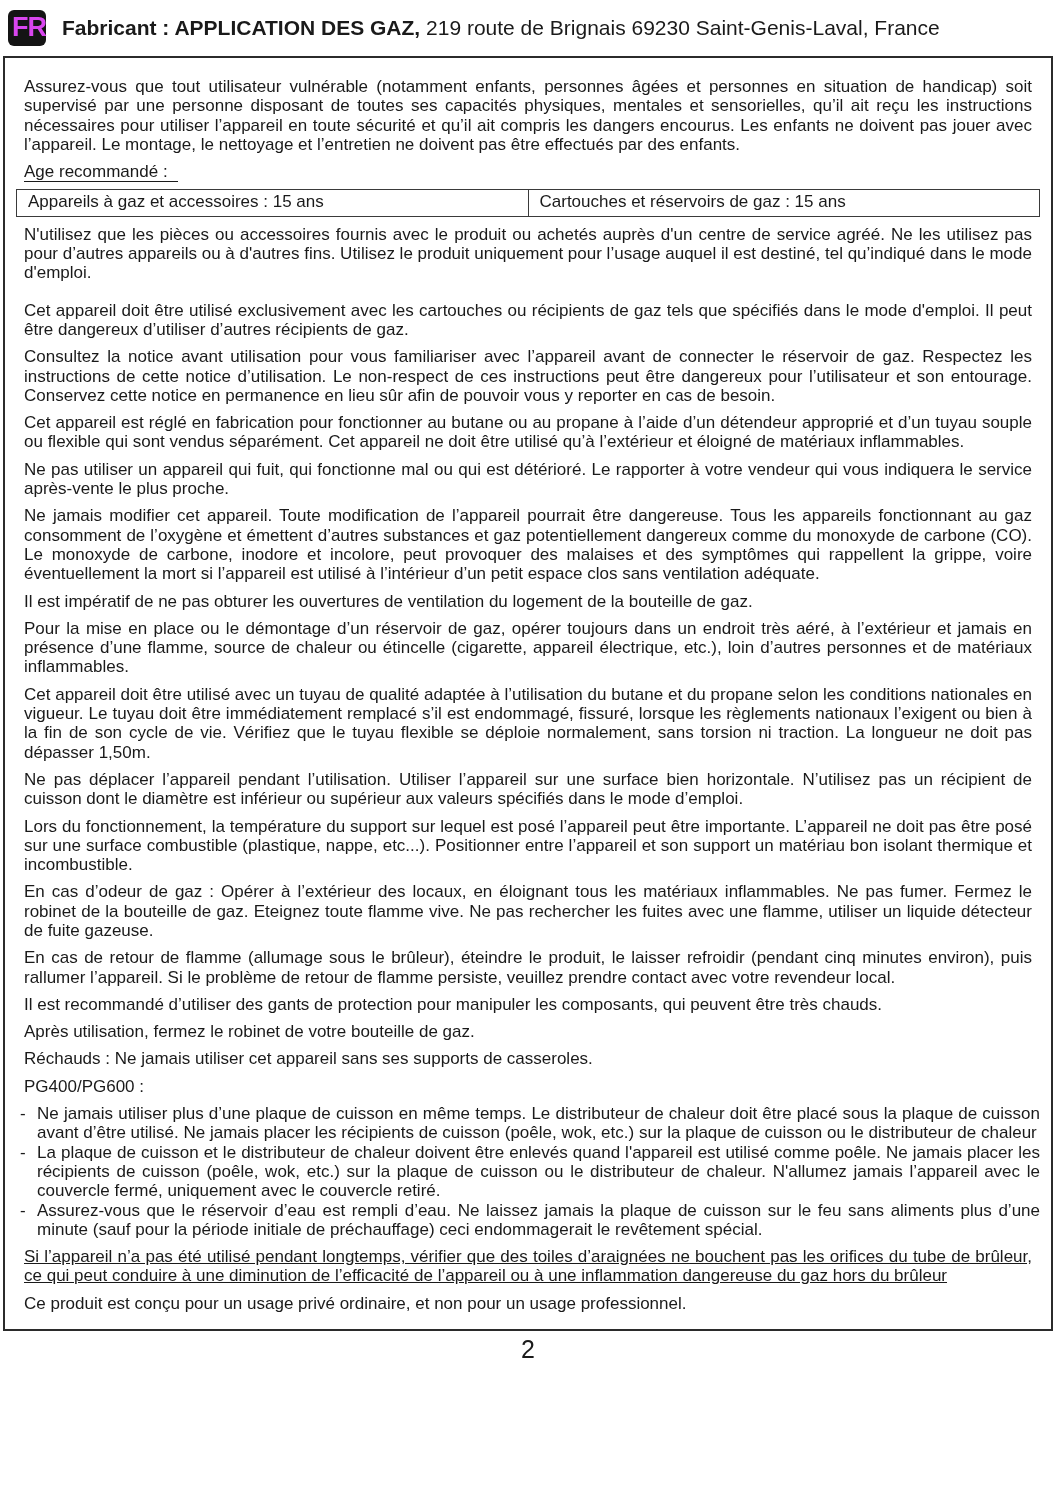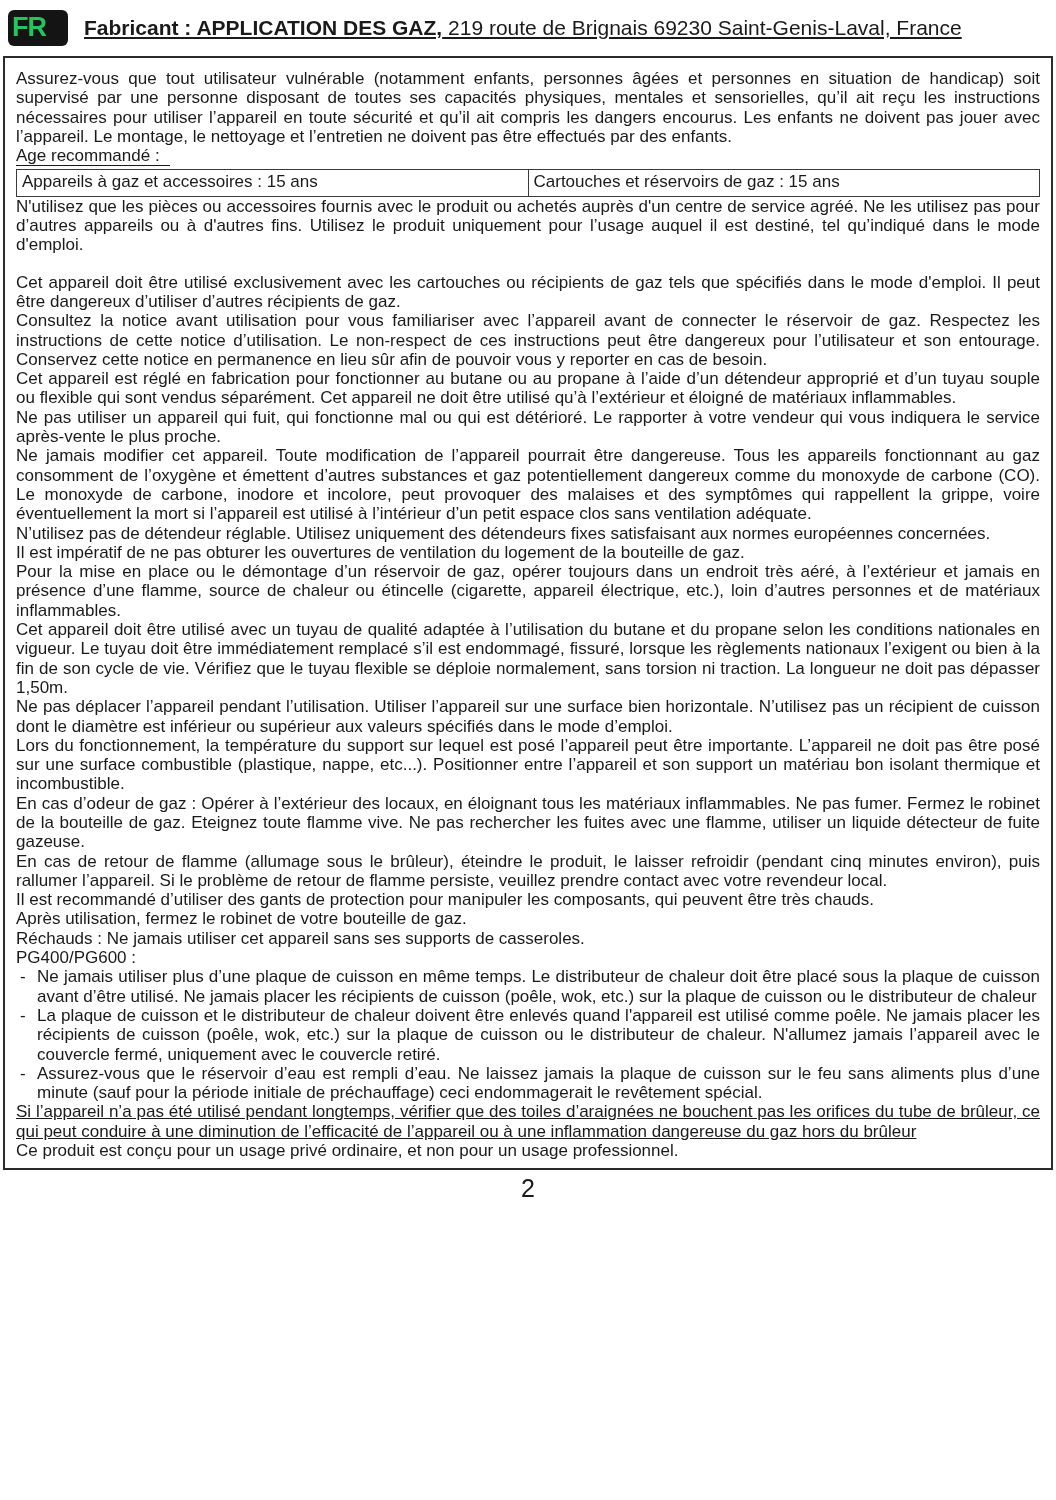--- a/index.html
+++ b/index.html
@@ -16,55 +16,54 @@
   .hdr {
     display: flex;
     align-items: center;
     gap: 16px;
     padding: 6px 10px 0 8px;
     height: 50px;
   }
   .badge {
     display: inline-block;
     background: #141414;
-    color: #22c55e;
+    color: #d946ef;
     font-weight: 700;
     font-size: 27px;
     line-height: 1;
-    padding: 4px 22px 5px 4px;
+    padding: 4px 0 5px 4px;
     border-radius: 6px;
     letter-spacing: -1px;
   }
   .hdr-text {
     font-size: 21px;
     white-space: nowrap;
-    text-decoration: underline;
   }
   .box {
     margin: 6px 3px 0 3px;
     border: 2px solid #2b2b2b;
     padding: 11px 11px 8px 11px;
     font-size: 17px;
     line-height: 19.3px;
   }
-  .box p { margin: 0; text-align: justify; }
+  .box p { margin: 8px; text-align: justify; }
   .age-head { margin-top: 18px; text-align: center; }
   .age-underline {
     border-bottom: 1.6px solid #1a1a1a;
     padding-right: 10px;
   }
   .age-table {
     width: 100%;
     border-collapse: collapse;
     margin-top: 4px;
   }
   .age-table td {
     border: 1.7px solid #3a3a3a;
     width: 50%;
-    padding: 2px 5px 4px 5px;
+    padding: 2px 5px 4px 11px;
     font-size: 17px;
   }
   .mt-parts   { margin-top: 28px; }
   .mt-block   { margin-top: 18px; }
   .mt-rechaud { margin-top: 15px; }
   .mt-pg      { margin-top: 21px; }
   .mt-spider  { margin-top: 14px; text-decoration: underline; }
   .mt-private { margin-top: 17px; }
   .bullet { display: flex; }
   .bullet .dash { flex: 0 0 21px; padding-left: 4px; }
@@ -105,21 +104,20 @@
       </table>
 
     <p class="mt-parts">N'utilisez que les pièces ou accessoires fournis avec le produit ou achetés auprès d'un centre de service agréé. Ne les utilisez pas pour d’autres appareils ou à d'autres fins. Utilisez le produit uniquement pour l’usage auquel il est destiné, tel qu’indiqué dans le mode d'emploi.</p>
 
     <div class="mt-block">
         <p>Cet appareil doit être utilisé exclusivement avec les cartouches ou récipients de gaz tels que spécifiés dans le mode d'emploi. Il peut être dangereux d’utiliser d’autres récipients de gaz.</p>
         <p>Consultez la notice avant utilisation pour vous familiariser avec l’appareil avant de connecter le réservoir de gaz. Respectez les instructions de cette notice d’utilisation. Le non-respect de ces instructions peut être dangereux pour l’utilisateur et son entourage. Conservez cette notice en permanence en lieu sûr afin de pouvoir vous y reporter en cas de besoin.</p>
         <p>Cet appareil est réglé en fabrication pour fonctionner au butane ou au propane à l’aide d’un détendeur approprié et d’un tuyau souple ou flexible qui sont vendus séparément. Cet appareil ne doit être utilisé qu’à l’extérieur et éloigné de matériaux inflammables.</p>
         <p>Ne pas utiliser un appareil qui fuit, qui fonctionne mal ou qui est détérioré. Le rapporter à votre vendeur qui vous indiquera le service après-vente le plus proche.</p>
         <p>Ne jamais modifier cet appareil. Toute modification de l’appareil pourrait être dangereuse. Tous les appareils fonctionnant au gaz consomment de l’oxygène et émettent d’autres substances et gaz potentiellement dangereux comme du monoxyde de carbone (CO). Le monoxyde de carbone, inodore et incolore, peut provoquer des malaises et des symptômes qui rappellent la grippe, voire éventuellement la mort si l’appareil est utilisé à l’intérieur d’un petit espace clos sans ventilation adéquate.</p>
-        <p>N’utilisez pas de détendeur réglable. Utilisez uniquement des détendeurs fixes satisfaisant aux normes européennes concernées.</p>
         <p>Il est impératif de ne pas obturer les ouvertures de ventilation du logement de la bouteille de gaz.</p>
         <p>Pour la mise en place ou le démontage d’un réservoir de gaz, opérer toujours dans un endroit très aéré, à l’extérieur et jamais en présence d’une flamme, source de chaleur ou étincelle (cigarette, appareil électrique, etc.), loin d’autres personnes et de matériaux inflammables.</p>
         <p>Cet appareil doit être utilisé avec un tuyau de qualité adaptée à l’utilisation du butane et du propane selon les conditions nationales en vigueur. Le tuyau doit être immédiatement remplacé s’il est endommagé, fissuré, lorsque les règlements nationaux l’exigent ou bien à la fin de son cycle de vie. Vérifiez que le tuyau flexible se déploie normalement, sans torsion ni traction. La longueur ne doit pas dépasser 1,50m.</p>
         <p>Ne pas déplacer l’appareil pendant l’utilisation. Utiliser l’appareil sur une surface bien horizontale. N’utilisez pas un récipient de cuisson dont le diamètre est inférieur ou supérieur aux valeurs spécifiés dans le mode d’emploi.</p>
         <p>Lors du fonctionnement, la température du support sur lequel est posé l’appareil peut être importante. L’appareil ne doit pas être posé sur une surface combustible (plastique, nappe, etc...). Positionner entre l’appareil et son support un matériau bon isolant thermique et incombustible.</p>
         <p>En cas d’odeur de gaz : Opérer à l’extérieur des locaux, en éloignant tous les matériaux inflammables. Ne pas fumer. Fermez le robinet de la bouteille de gaz. Eteignez toute flamme vive. Ne pas rechercher les fuites avec une flamme, utiliser un liquide détecteur de fuite gazeuse.</p>
         <p>En cas de retour de flamme (allumage sous le brûleur), éteindre le produit, le laisser refroidir (pendant cinq minutes environ), puis rallumer l’appareil. Si le problème de retour de flamme persiste, veuillez prendre contact avec votre revendeur local.</p>
         <p>Il est recommandé d’utiliser des gants de protection pour manipuler les composants, qui peuvent être très chauds.</p>
         <p>Après utilisation, fermez le robinet de votre bouteille de gaz.</p>
       </div>

